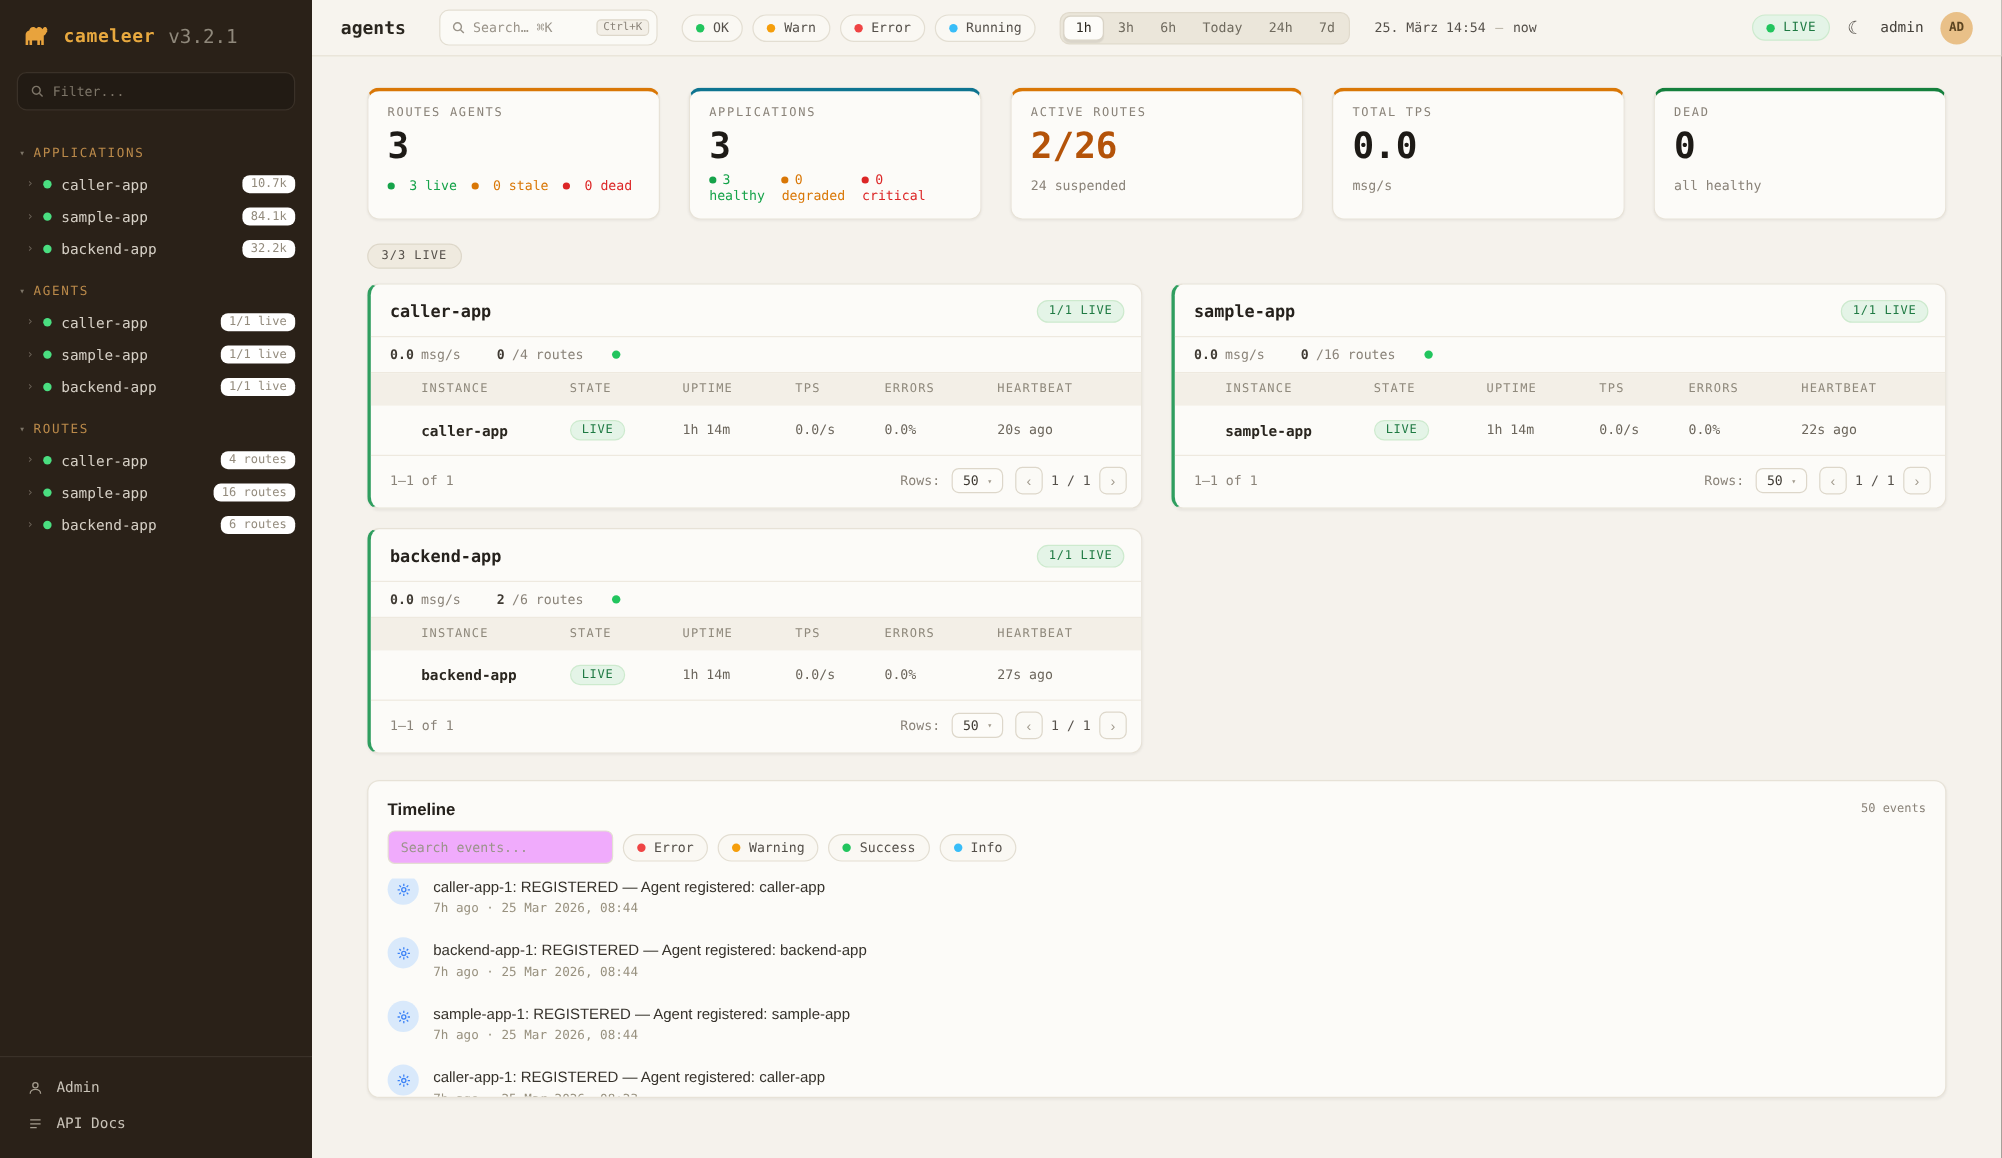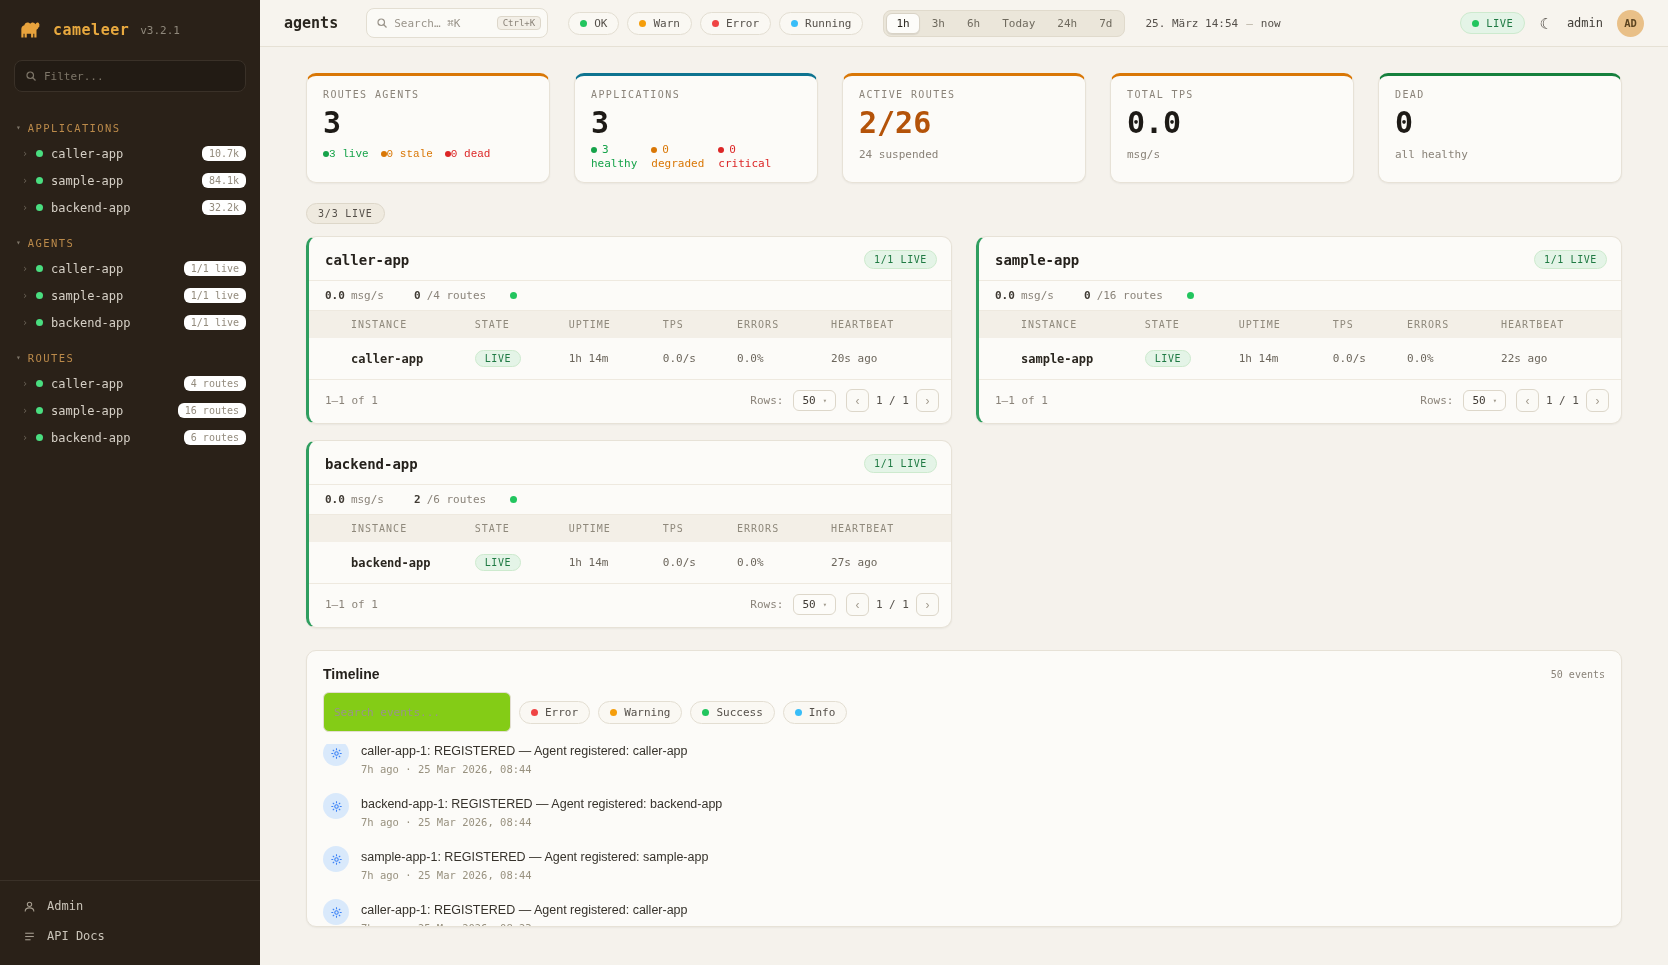--- a/index.html
+++ b/index.html
@@ -7,21 +7,21 @@
   body { font-family:"DejaVu Sans Mono", monospace; background:#2a2118; color:#2a261f; }
   .sans { font-family:"Liberation Sans", sans-serif; }
 
   .app { display:flex; width:1668px; height:965px; }
 
   
   .sidebar { width:260px; flex:none; background:#2a2118; display:flex; flex-direction:column; }
   .logo-row { display:flex; align-items:center; gap:9px; padding:16px 16px 12px; }
   .logo-icon { width:28px; height:28px; display:flex; align-items:center; justify-content:center; }
   .logo-text { color:#e8a93f; font-weight:700; font-size:15px; letter-spacing:.5px; }
-  .logo-version { color:#8f887b; font-size:11px; margin-left:2px; }
+  .logo-version { color:#8f887b; font-size:16px; margin-left:2px; }
   .filter-box { margin:4px 14px 14px; height:32px; background:#221b14; border:1px solid #3a3128; border-radius:8px; display:flex; align-items:center; gap:7px; padding:0 10px; }
   .filter-box svg { flex:none; }
   .filter-box input { background:transparent; border:none; outline:none; color:#c9c3b8; font:11px "DejaVu Sans Mono", monospace; width:100%; }
   .filter-box input::placeholder { color:#7d7568; }
   .nav-label { padding:10px 16px 4px; font-size:10px; letter-spacing:1.6px; color:#7d7568; }
   .side-section { margin-top:12px; }
   .side-section-header { display:flex; align-items:center; gap:7px; padding:4px 16px 6px; cursor:pointer; }
   .side-caret { color:#7d7568; font-size:8px; line-height:1; }
   .side-section-label { color:#bb8a4a; font-size:10.5px; letter-spacing:1.4px; }
   .side-item { display:flex; align-items:center; gap:8px; padding:6px 14px 6px 22px; cursor:pointer; }
@@ -60,21 +60,21 @@
 
   
   .content { flex:1; overflow:hidden; padding:26px 46px 0; }
 
   .stats-row { display:grid; grid-template-columns:repeat(5,1fr); gap:24px; }
   .stat-card { background:#fcfbf8; border:1px solid #e7e2d7; border-top:3px solid #d97706; border-radius:10px; padding:13px 16px 11px; height:110px; box-shadow:0 1px 2px rgba(28,25,23,.05); }
   .stat-title { font-size:10px; letter-spacing:1.4px; color:#8a8379; }
   .stat-value { font-size:30px; font-weight:700; color:#1d1a16; margin-top:6px; line-height:1.1; }
   .stat-sub { font-size:11px; color:#8a8379; margin-top:9px; }
   .stat-details { display:flex; gap:12px; margin-top:9px; font-size:11px; align-items:center; }
-  .stat-details .seg { display:flex; align-items:center; gap:0; white-space:nowrap;font-family:Liberation Mono, monospace; }
+  .stat-details .seg { display:flex; align-items:center; gap:12px; white-space:nowrap; }
   .stat-details .dot, .stacked .dot { width:6px; height:6px; border-radius:50%; background:currentColor; flex:none; }
   .stacked { display:flex; gap:14px; margin-top:4px; font-size:11px; }
   .stacked .seg2 { display:flex; flex-direction:column; gap:1px; }
   .stacked .seg-top { display:flex; align-items:center; gap:5px; }
 
   .live-summary { display:inline-flex; align-items:center; margin:20px 0 12px; padding:4px 11px; background:#efeadf; border:1px solid #ddd7c9; border-radius:999px; font-size:10px; letter-spacing:.8px; color:#55504a; }
 
   
   .apps-grid { display:grid; grid-template-columns:1fr 1fr; gap:16px 24px; }
   .app-card { background:#fcfbf8; border:1px solid #e7e2d7; border-left:3px solid #2f9e5f; border-radius:10px; overflow:hidden; box-shadow:0 1px 2px rgba(28,25,23,.05); }
@@ -99,21 +99,21 @@
   .pager { display:flex; align-items:center; gap:7px; }
   .pg-btn { width:23px; height:23px; border:1px solid #ddd7ca; border-radius:6px; background:#fbfaf6; color:#a29b8e; font-size:12px; display:flex; align-items:center; justify-content:center; cursor:pointer; }
   .pg-label { color:#55504a; }
 
   
   .timeline-card { margin-top:22px; background:#fcfbf8; border:1px solid #e7e2d7; border-radius:10px; box-shadow:0 1px 2px rgba(28,25,23,.05); overflow:hidden; }
   .tl-header { display:flex; justify-content:space-between; align-items:center; padding:15px 16px 10px; }
   .tl-title { font-size:14px; font-weight:700; color:#25211c; }
   .tl-count { font-size:10px; color:#8a8379; }
   .tl-controls { display:flex; align-items:center; gap:8px; padding:0 16px 12px; }
-  .tl-search { width:188px; height:40px; background:#84cc16; border:1px solid #e3ded2; border-radius:6px; padding:0 10px; font:11px "DejaVu Sans Mono", monospace; color:#55504a; outline:none; }
+  .tl-search { width:188px; height:28px; background:#f0abfc; border:1px solid #e3ded2; border-radius:6px; padding:0 10px; font:11px "DejaVu Sans Mono", monospace; color:#55504a; outline:none; }
   .tl-search::placeholder { color:#9a948a; }
   .tl-viewport { height:182px; overflow:hidden; padding:0 16px; }
   .tl-list { margin-top:-13px; }
   .tl-item { display:flex; gap:12px; padding:9px 0; align-items:flex-start; cursor:pointer; }
   .tl-icon { width:26px; height:26px; border-radius:50%; background:#d9e9fb; color:#3b82f6; display:flex; align-items:center; justify-content:center; flex:none; }
   .tl-body { min-width:0; }
   .tl-evt-title { font-size:12.5px; color:#36322b; }
   .tl-evt-time { font-family:"DejaVu Sans Mono", monospace; font-size:10.5px; color:#98917f; margin-top:4px; }
 </style>
 </head>

